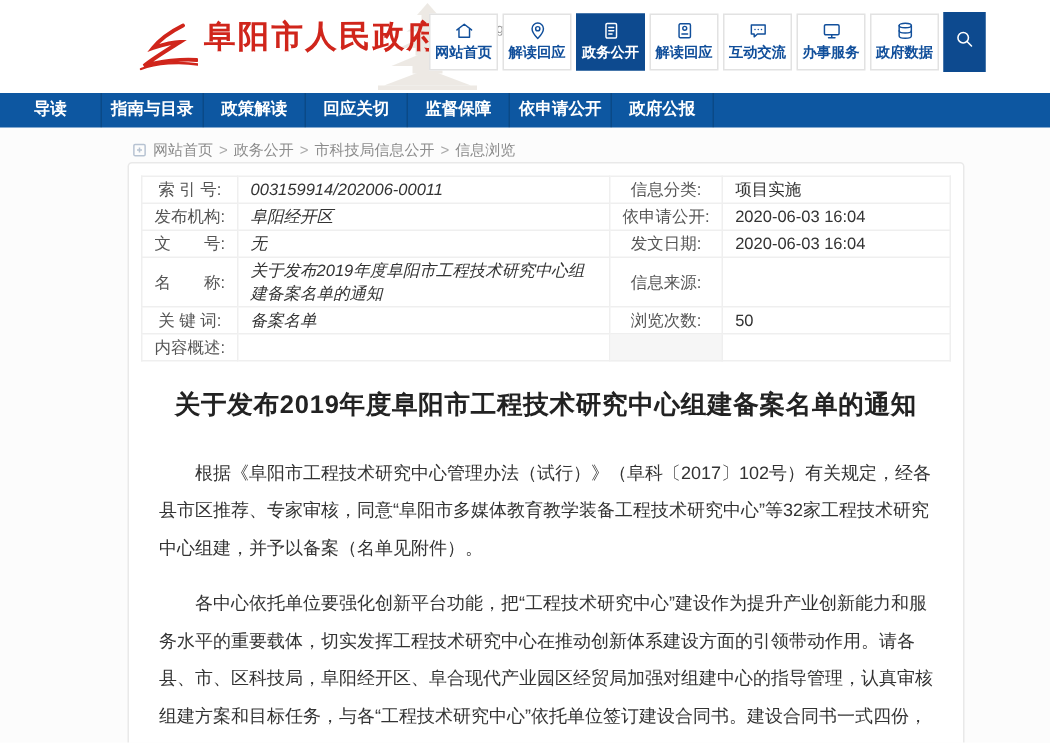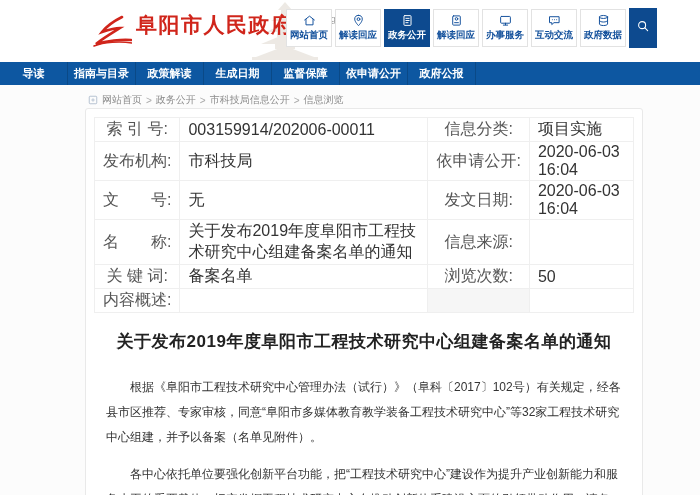--- a/index.html
+++ b/index.html
@@ -44,24 +44,24 @@
   
   .breadcrumb { margin:8px 0 0 88px; font-size:10px; color:#8c8c8c; display:flex; align-items:center; gap:4px; }
   .breadcrumb .crumb-sep { color:#aaa; }
   .breadcrumb .crumb { cursor:pointer; }
   .breadcrumb-icon { width:10px; height:10px; display:inline-block; }
   
   .panel {
     position:absolute; left:85px; top:108px; width:558px; height:400px;
     background:#fff; border:1px solid #e9e9e9; border-radius:3px;
   }
-  .meta-table { width:calc(100% - 16px); margin:8px; border-collapse:collapse; font-size:16px; }
+  .meta-table { width:calc(100% - 16px); margin:8px; border-collapse:collapse; font-size:11px; }
   .meta-table td { border:1px solid #efefef; height:16px; padding:1px 8px; }
   .meta-table td.lbl { width:62px; color:#555; text-align:center; white-space:nowrap; }
-  .meta-table td.val1 { width:248px; color:#333; }
+  .meta-table td.val1 { width:248px; color:#333;font-style:italic; }
   .meta-table td.val2 { color:#333;margin-top:33px; }
   .meta-table td.shaded { background:#f6f6f6; }
   .article-title { margin-top:17px; text-align:center; font-size:17px; font-weight:bold; color:#222; letter-spacing:.5px; }
   .article-body { padding:22px 20px 0 20px; font-size:12px; line-height:25px; color:#333; }
   .article-body p { margin-bottom:12px; }
   .article-body p.indent { text-indent:2em; }
 </style>
 </head>
 <body>
 
@@ -126,34 +126,34 @@
             <rect x="5" y="3.5" width="14" height="17" rx="1.5"></rect>
             <circle cx="12" cy="9" r="2.4"></circle>
             <path d="M8.5 16 h7"></path>
           </svg>
         </span>
         <span class="tile-label">解读回应</span>
       </div>
       <div class="tile">
         <span class="tile-icon">
           <svg viewBox="0 0 24 24" fill="none" stroke="currentColor" stroke-width="1.8" stroke-linecap="round" stroke-linejoin="round">
+            <path d="M3.5 5 H20.5 V16 H11 l-4 3.5 V16 H3.5 z"></path>
+            <path d="M8 10.5 h.01 M12 10.5 h.01 M16 10.5 h.01"></path>
+          </svg>
+        </span>
+        <span class="tile-label">互动交流</span>
+      </div>
+      <div class="tile">
+        <span class="tile-icon">
+          <svg viewBox="0 0 24 24" fill="none" stroke="currentColor" stroke-width="1.8" stroke-linecap="round" stroke-linejoin="round">
             <rect x="3" y="4.5" width="18" height="12.5" rx="1.5"></rect>
             <path d="M12 17 v3 M8 20.5 h8"></path>
           </svg>
         </span>
         <span class="tile-label">办事服务</span>
-      </div>
-      <div class="tile">
-        <span class="tile-icon">
-          <svg viewBox="0 0 24 24" fill="none" stroke="currentColor" stroke-width="1.8" stroke-linecap="round" stroke-linejoin="round">
-            <path d="M3.5 5 H20.5 V16 H11 l-4 3.5 V16 H3.5 z"></path>
-            <path d="M8 10.5 h.01 M12 10.5 h.01 M16 10.5 h.01"></path>
-          </svg>
-        </span>
-        <span class="tile-label">互动交流</span>
       </div>
       <div class="tile">
         <span class="tile-icon">
           <svg viewBox="0 0 24 24" fill="none" stroke="currentColor" stroke-width="1.8" stroke-linecap="round" stroke-linejoin="round">
             <ellipse cx="12" cy="5.5" rx="7.5" ry="2.8"></ellipse>
             <path d="M4.5 5.5 V18.5 c0 1.6 3.4 2.8 7.5 2.8 s7.5-1.2 7.5-2.8 V5.5"></path>
             <path d="M4.5 12 c0 1.6 3.4 2.8 7.5 2.8 s7.5-1.2 7.5-2.8"></path>
           </svg>
         </span>
         <span class="tile-label">政府数据</span>
@@ -164,21 +164,21 @@
             <path d="M15.2 15.2 L20 20"></path>
           </svg></span>
       </div>
     </nav>
 </header>
 
 <nav class="subnav" id="subnav">
     <div class="subnav-item">导读</div>
     <div class="subnav-item">指南与目录</div>
     <div class="subnav-item">政策解读</div>
-    <div class="subnav-item">生成日期</div>
+    <div class="subnav-item">回应关切</div>
     <div class="subnav-item">监督保障</div>
     <div class="subnav-item">依申请公开</div>
     <div class="subnav-item">政府公报</div>
   </nav>
 
 <div class="breadcrumb" id="breadcrumb">
     <span class="breadcrumb-icon"><svg viewBox="0 0 12 12" fill="none" stroke="#b7c3d2" stroke-width="1.2">
         <rect x="1.5" y="1.5" width="9" height="9" rx="1"></rect>
         <path d="M4 6 h4 M6 4 v4"></path>
       </svg></span>
@@ -195,21 +195,21 @@
   <table class="meta-table">
     <tbody id="meta-rows">
         <tr>
           <td class="lbl">索 引 号:</td>
           <td class="val1">003159914/202006-00011</td>
           <td class="lbl">信息分类:</td>
           <td class="val2">项目实施</td>
         </tr>
         <tr>
           <td class="lbl">发布机构:</td>
-          <td class="val1">市科技局</td>
+          <td class="val1">阜阳经开区</td>
           <td class="lbl">依申请公开:</td>
           <td class="val2">2020-06-03 16:04</td>
         </tr>
         <tr>
           <td class="lbl">文　　号:</td>
           <td class="val1">无</td>
           <td class="lbl">发文日期:</td>
           <td class="val2">2020-06-03 16:04</td>
         </tr>
         <tr>

